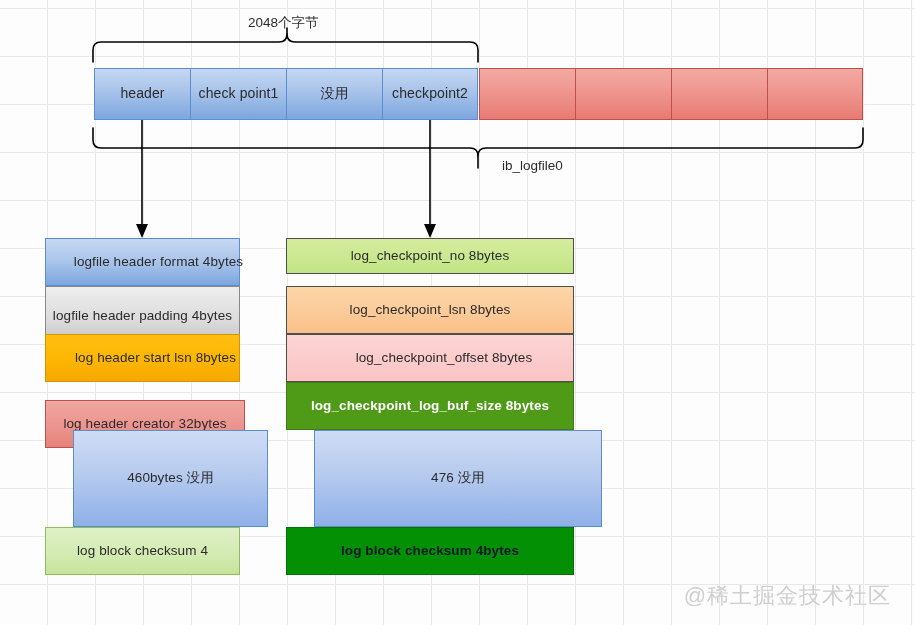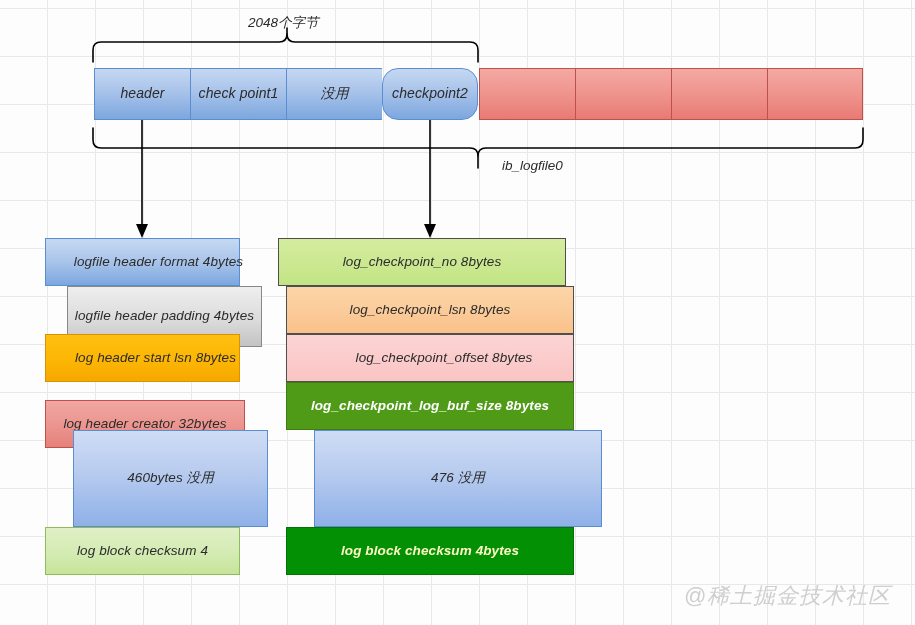--- a/index.html
+++ b/index.html
@@ -14,21 +14,20 @@
     position: relative;
     width: 915px;
     height: 625px;
     overflow: hidden;
     background-color: #fdfdfd;
     background-image:
       linear-gradient(to right, #e8e8e8 1px, transparent 1px),
       linear-gradient(to bottom, #e8e8e8 1px, transparent 1px);
     background-size: 48px 48px;
     background-position: -1px 8px;
-    font-style: italic;
   }
   
   .blk {
     position: absolute;
     box-sizing: border-box;
     display: flex;
     align-items: center;
     justify-content: center;
     text-align: center;
     color: #2b2b2b;
@@ -42,21 +41,21 @@
     top: 68px;
     height: 52px;
     width: 96px;
     font-size: 14px;
   }
   .strip-blue {
     background-image: linear-gradient(to bottom, #c5d8f2 0%, #a8c3ea 45%, #7da7df 100%);
     border: 1px solid #5b8ed1;
     border-right-width: 0;
   }
-  .strip-blue.last { border-right-width: 1px; border-radius: 16px; }
+  .strip-blue.last { border-right-width: 1px; }
   .strip-red {
     background-image: linear-gradient(to bottom, #f3a9a3 0%, #ef968f 45%, #e87b74 100%);
     border: 1px solid #c0504d;
     border-right-width: 0;
   }
   .strip-red.last { border-right-width: 1px; }
 
   
   .col-blk { border: 1px solid #6b6b6b; }
 
@@ -99,21 +98,21 @@
   }
   .c-darkgreen {
     background-color: #4f9b18;
     border-color: #3f7c13;
     color: #ffffff;
     font-weight: bold;
   }
   .c-green {
     background-color: #049004;
     border-color: #037303;
-    color: #fef9c3;
+    color: #0f172a;
     font-weight: bold;
   }
   
   .lbl {
     position: absolute;
     color: #2b2b2b;
     font-size: 13.5px;
     white-space: nowrap;
   }
   svg.overlay {
@@ -165,27 +164,27 @@
   <div class="blk strip-cell strip-blue" style="left:190px;">check point1</div>
   <div class="blk strip-cell strip-blue" style="left:286px;">没用</div>
   <div class="blk strip-cell strip-blue last" style="left:382px;">checkpoint2</div>
 
   <div class="blk strip-cell strip-red" style="left:479px;"></div>
   <div class="blk strip-cell strip-red" style="left:575px;"></div>
   <div class="blk strip-cell strip-red" style="left:671px;"></div>
   <div class="blk strip-cell strip-red last" style="left:767px;"></div>
 
   <div class="blk col-blk c-blue-mid" style="left:45px; top:238px; width:195px; height:48px;padding-left:32px;">logfile header format 4bytes</div>
-  <div class="blk col-blk c-gray" style="left:45px; top:286px; width:195px; height:61px;margin-left:22px;">logfile header padding 4bytes</div>
+  <div class="blk col-blk c-gray" style="left:45px; top:286px; width:195px; height:61px;">logfile header padding 4bytes</div>
   <div class="blk col-blk c-orange" style="left:45px; top:334px; width:195px; height:48px;padding-left:26px;">log header start lsn 8bytes</div>
   <div class="blk col-blk c-red" style="left:45px; top:400px; width:200px; height:48px;">log header creator 32bytes</div>
   <div class="blk col-blk c-bluebig" style="left:45px; top:430px; width:195px; height:97px;">460bytes  没用</div>
   <div class="blk col-blk c-lightgreen" style="left:45px; top:527px; width:195px; height:48px;">log block checksum 4</div>
 
-  <div class="blk col-blk c-yellowgreen" style="left:278px; top:238px; width:288px; height:48px;">log_checkpoint_no 8bytes</div>
+  <div class="blk col-blk c-yellowgreen" style="left:286px; top:238px; width:288px; height:36px;">log_checkpoint_no 8bytes</div>
   <div class="blk col-blk c-peach" style="left:286px; top:286px; width:288px; height:48px;">log_checkpoint_lsn 8bytes</div>
   <div class="blk col-blk c-pink" style="left:286px; top:334px; width:288px; height:48px;padding-left:28px;">log_checkpoint_offset 8bytes</div>
   <div class="blk col-blk c-darkgreen" style="left:286px; top:382px; width:288px; height:48px;">log_checkpoint_log_buf_size 8bytes</div>
   <div class="blk col-blk c-bluebig" style="left:286px; top:430px; width:288px; height:97px;">476 没用</div>
   <div class="blk col-blk c-green" style="left:286px; top:527px; width:288px; height:48px;">log block checksum 4bytes</div>
 
   <div class="watermark">@稀土掘金技术社区</div>
 
 </div>
 

